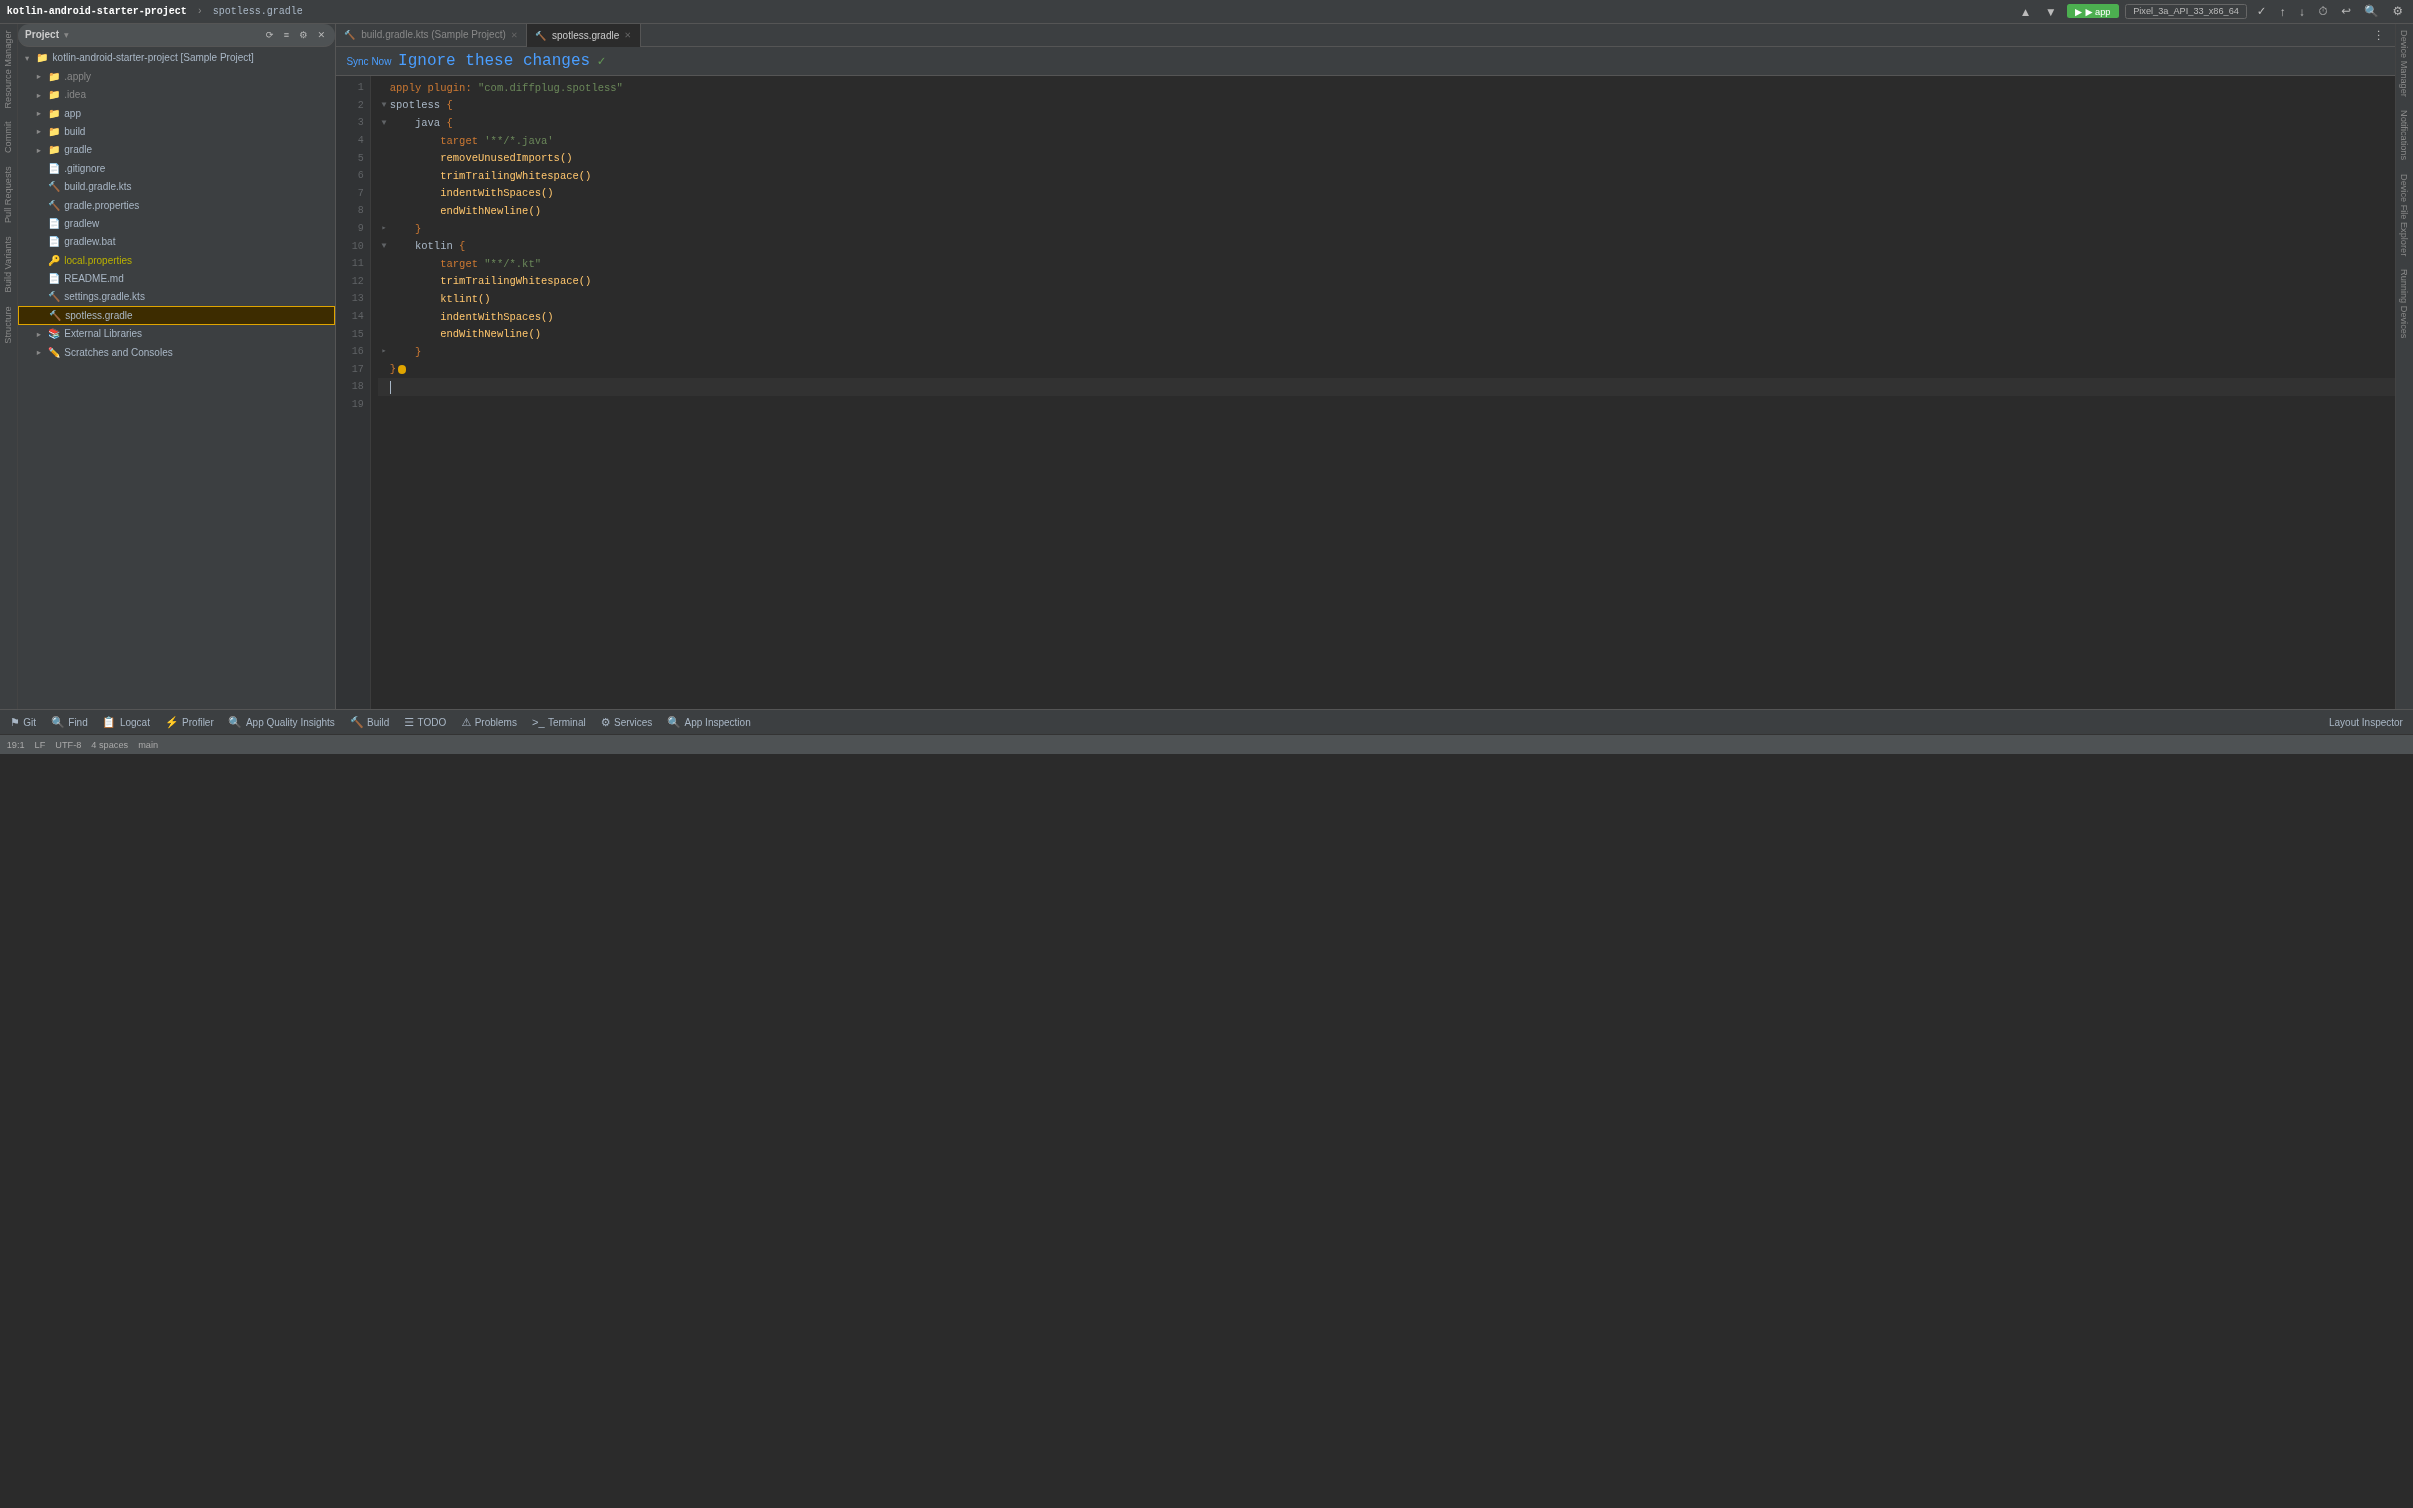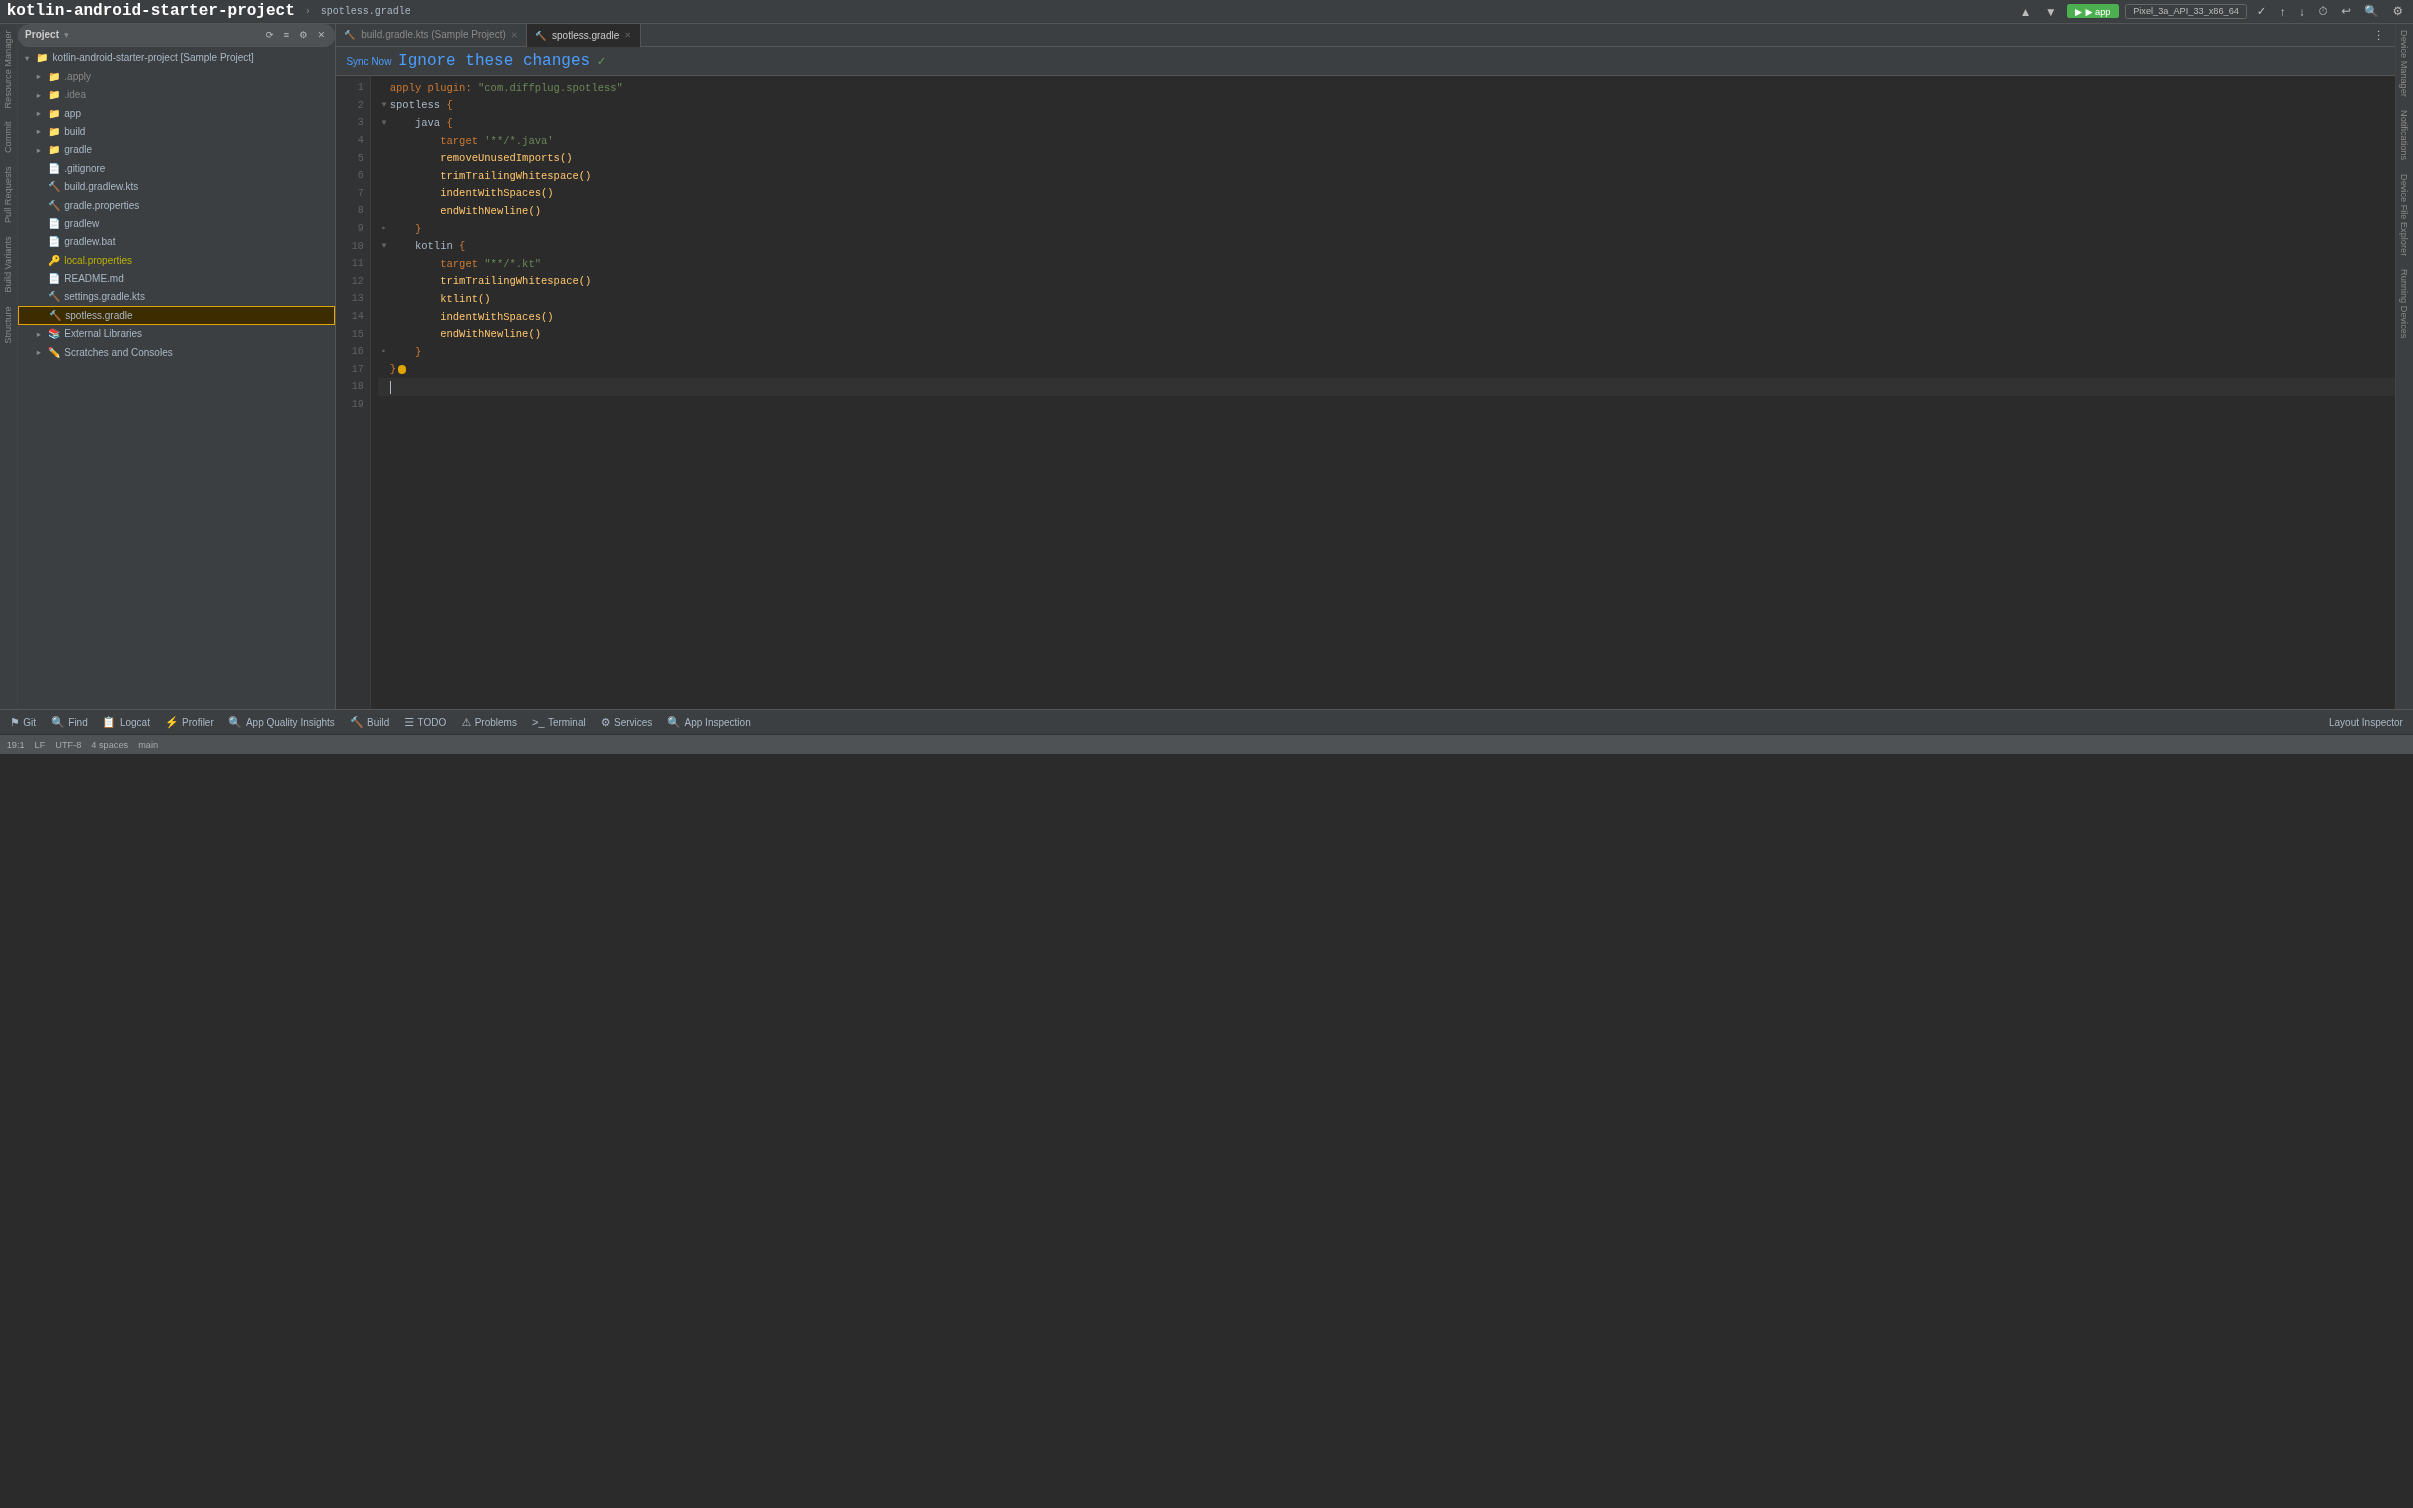--- a/index.html
+++ b/index.html
@@ -23,21 +23,21 @@
       padding: 0 6.7px;
       gap: 10px;
       border-bottom: 0.8px solid #555;
       font-size: 10px;
       color: #bbb;
       flex-shrink: 0;
     }
     .title-bar .project-name {
       color: #fff;
       font-weight: bold;
-      font-size: 16px;
+      font-size: 10px;
     }
     .title-bar .breadcrumb-sep { color: #888; }
     .title-bar .file-name { color: #a9b7c6; }
     .title-bar-right {
       margin-left: auto;
       display: flex;
       align-items: center;
       gap: 6.7px;
     }
     .run-btn {
@@ -452,21 +452,21 @@
         <span style="display:inline-block;width:11.7px;"></span>
         <span class="tree-arrow"></span>
         <span class="tree-icon">📄</span>
         <span class="tree-label">.gitignore</span>
       </div>
 
       <div class="tree-item">
         <span style="display:inline-block;width:11.7px;"></span>
         <span class="tree-arrow"></span>
         <span class="tree-icon">🔨</span>
-        <span class="tree-label">build.gradlew.kts</span>
+        <span class="tree-label">build.gradle.kts</span>
       </div>
 
       <div class="tree-item">
         <span style="display:inline-block;width:11.7px;"></span>
         <span class="tree-arrow"></span>
         <span class="tree-icon">🔨</span>
         <span class="tree-label">gradle.properties</span>
       </div>
 
       <div class="tree-item">

